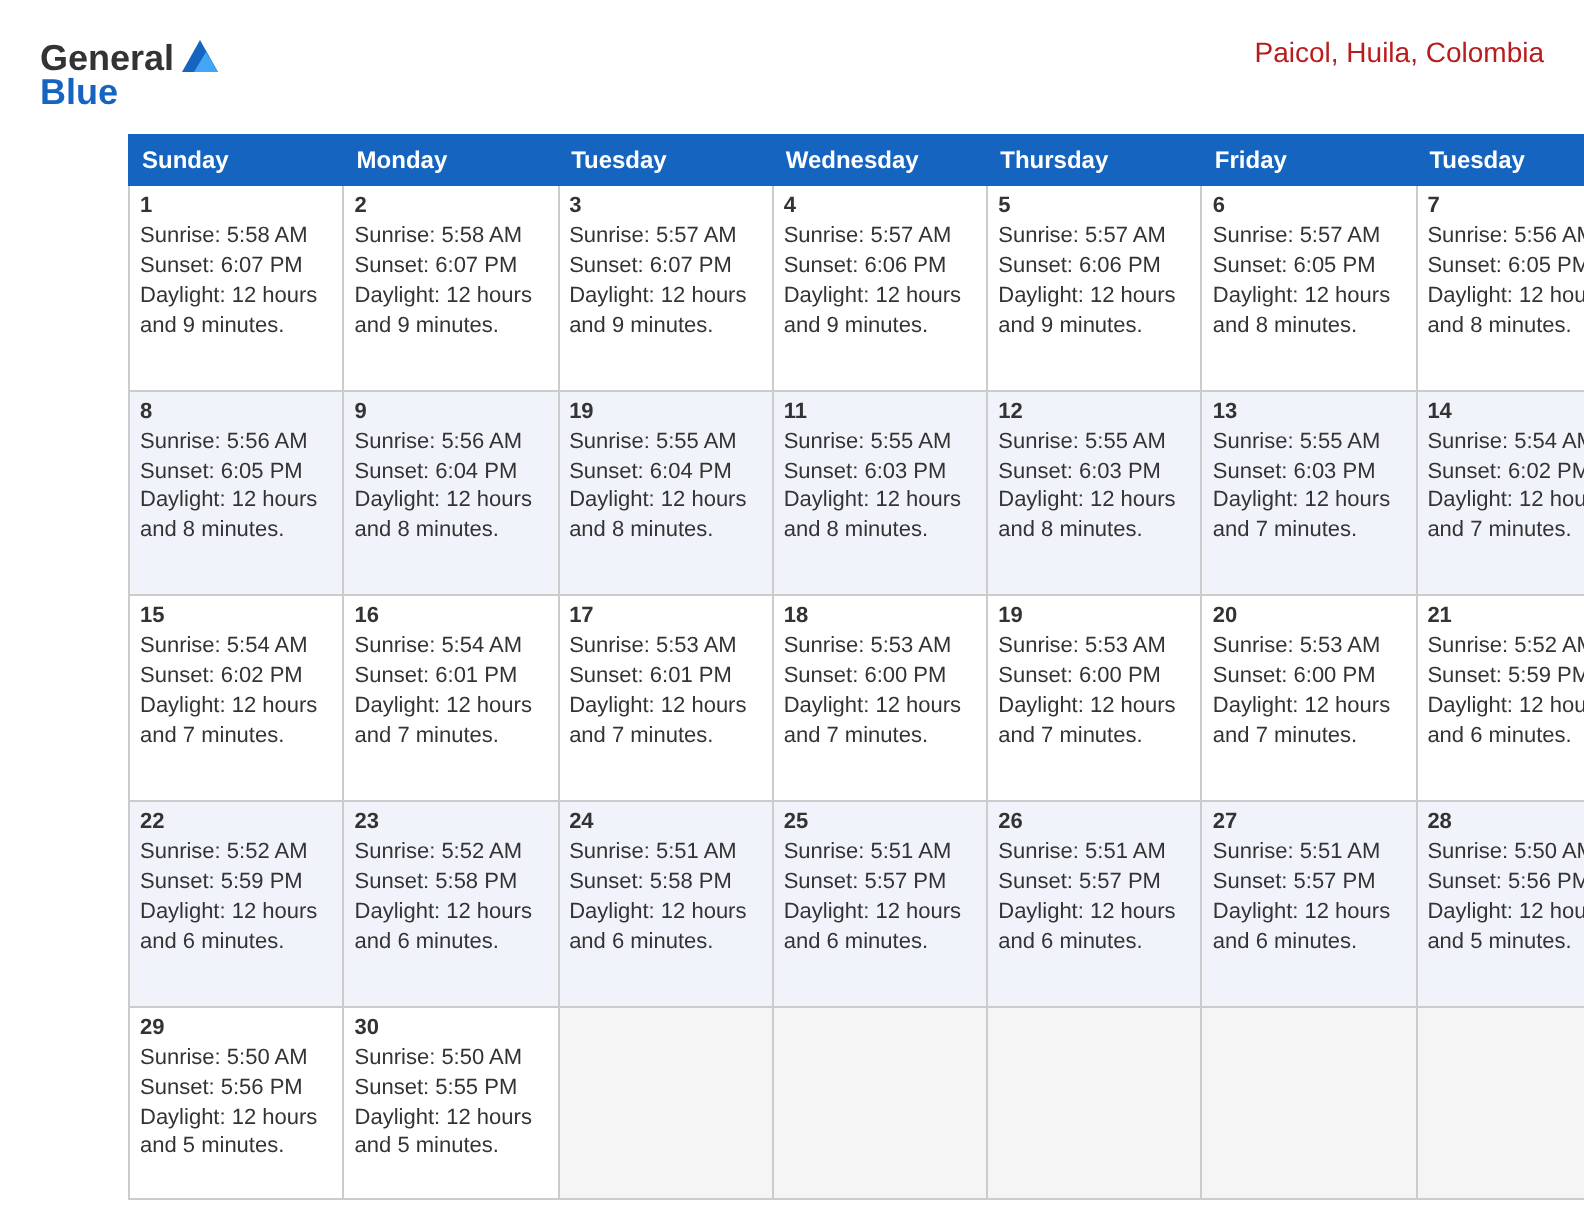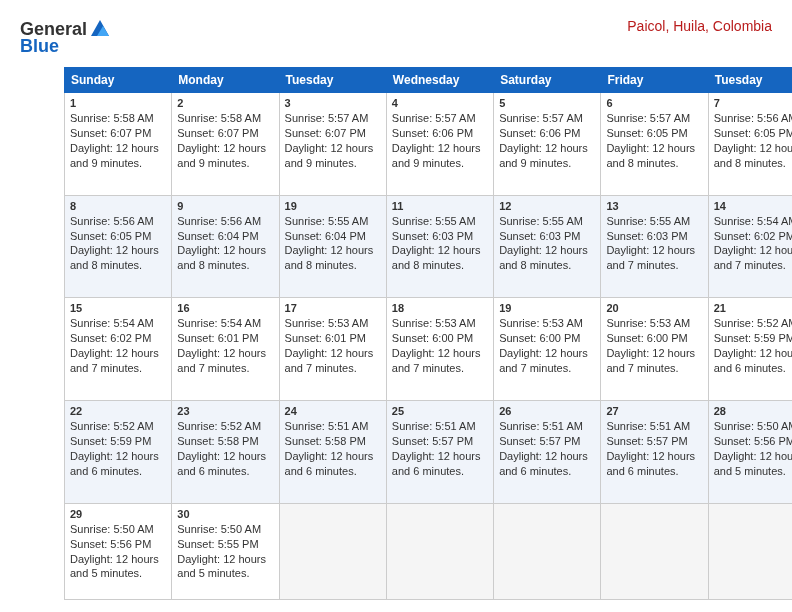--- a/index.html
+++ b/index.html
@@ -121,21 +121,21 @@
   </div>
 
   <table class="calendar-table">
     <thead>
       <tr>
 
       <th>Sunday</th>
           <th>Monday</th>
           <th>Tuesday</th>
           <th>Wednesday</th>
-          <th>Saturday</th>
+          <th>Thursday</th>
           <th>Friday</th>
           <th>Tuesday</th>
         </tr>
     </thead>
     <tbody id="calendar-body">
     <tr>
           <td>
             <span class="day-number">1</span>
             <div class="day-detail" style="white-space: pre-line;">Sunrise: 5:58 AM
 Sunset: 6:07 PM

